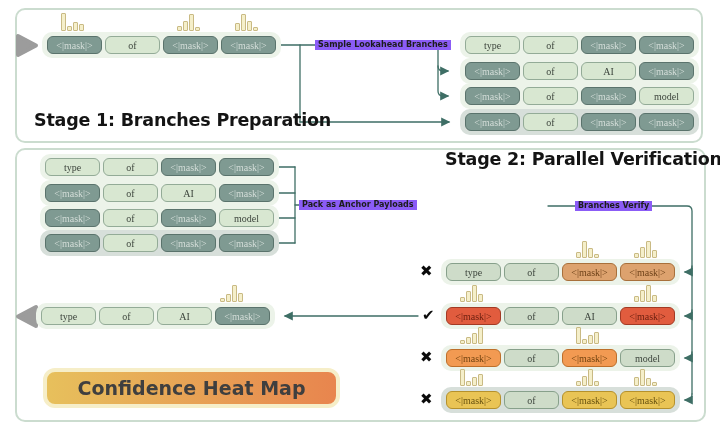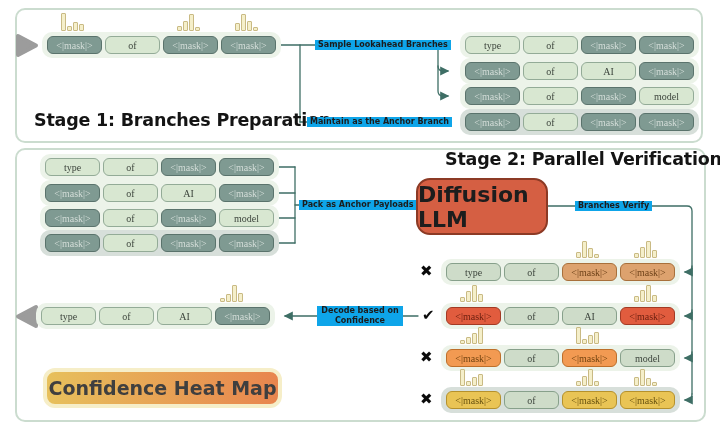--- a/index.html
+++ b/index.html
@@ -13,21 +13,21 @@
       font-family:"Liberation Serif",serif;font-size:10px;border:1.5px solid;box-sizing:border-box;white-space:nowrap;}
   .m  {background:#7f9a92;border-color:#5a736c;color:#d3ddd8;}
   .g  {background:#d8e7d1;border-color:#93ab97;color:#3c443c;}
   .gg {background:#cedcc9;border-color:#87a08b;color:#3c443c;}
   .tan{background:#dda26e;border-color:#a8703b;color:#6f431a;}
   .red{background:#e15c3e;border-color:#a23a24;color:#6d2010;}
   .org{background:#f29a52;border-color:#bd6f2a;color:#744410;}
   .yel{background:#e9c455;border-color:#b5912c;color:#6a5410;}
   .hist{position:absolute;height:20px;display:flex;align-items:flex-end;gap:1px;}
   .hist i{display:block;width:5px;background:#f5efca;border:1px solid #c9ba84;box-sizing:border-box;border-radius:1px;}
-  .lbl{position:absolute;font-size:8px;font-weight:600;color:#1c1c1c;background:#0ea5e9;line-height:10px;
+  .lbl{position:absolute;font-size:8px;font-weight:600;color:#1c1c1c;background:#8b5cf6;line-height:10px;
        padding:0 3px;white-space:nowrap;}
   .lbl.wrap{white-space:normal;text-align:center;}
   .mark{position:absolute;font-size:15px;font-weight:700;color:#0a0a0a;line-height:16px;}
   .llm{position:absolute;background:#d55f43;border:2.5px solid #8c3a25;border-radius:14px;
        display:flex;align-items:center;justify-content:center;font-size:22px;font-weight:600;color:#1d1d1d;box-sizing:border-box;}
   .heatmap{position:absolute;border-radius:12px;background:linear-gradient(90deg,#e7c05c,#e8854e);
        border:4px solid #f6eec8;display:flex;align-items:center;justify-content:center;
        font-size:19px;font-weight:600;color:#3f3f3f;box-sizing:border-box;}
   svg.wires{position:absolute;left:0;top:0;pointer-events:none;}
 </style>
@@ -92,21 +92,20 @@
     </div>
 
   <div class="row" style="left:42px;top:32px;">
     <span class="tk m">&lt;|mask|&gt;</span>
     <span class="tk g">of</span>
     <span class="tk m">&lt;|mask|&gt;</span>
     <span class="tk m">&lt;|mask|&gt;</span>
   </div>
 
   <div class="lbl" style="left:315px;top:40px;">Sample Lookahead Branches</div>
-  <div class="lbl" style="left:307px;top:117px;">Maintain as the Anchor Branch</div>
 
   <div class="row" style="left:460px;top:32px;">
     <span class="tk g">type</span>
     <span class="tk g">of</span>
     <span class="tk m">&lt;|mask|&gt;</span>
     <span class="tk m">&lt;|mask|&gt;</span>
   </div>
   <div class="row" style="left:460px;top:58px;">
     <span class="tk m">&lt;|mask|&gt;</span>
     <span class="tk g">of</span>
@@ -148,21 +147,20 @@
   </div>
   <div class="row gray" style="left:40px;top:230px;">
     <span class="tk m">&lt;|mask|&gt;</span>
     <span class="tk g">of</span>
     <span class="tk m">&lt;|mask|&gt;</span>
     <span class="tk m">&lt;|mask|&gt;</span>
   </div>
 
   <div class="lbl" style="left:299px;top:200px;">Pack as Anchor Payloads</div>
 
-  <div class="llm" style="left:416px;top:178px;width:132px;height:57px;">Diffusion LLM</div>
 
   <div class="lbl" style="left:575px;top:201px;">Branches Verify</div>
 
   <div class="hist" style="left:576px;top:238px;">
       <i style="height: 6px;"></i>
       <i style="height: 17px;"></i>
       <i style="height: 10px;"></i>
       <i style="height: 4px;"></i>
     </div>
   <div class="hist" style="left:634px;top:238px;">
@@ -238,29 +236,28 @@
       <i style="height: 4px;"></i>
     </div>
   <span class="mark" style="left:420px;top:391px;">✖</span>
   <div class="row gray" style="left:441px;top:387px;">
     <span class="tk yel">&lt;|mask|&gt;</span>
     <span class="tk gg">of</span>
     <span class="tk yel">&lt;|mask|&gt;</span>
     <span class="tk yel">&lt;|mask|&gt;</span>
   </div>
 
-  <div class="lbl wrap" style="left:317px;top:306px;width:80px;">Decode based on Confidence</div>
   <div class="hist" style="left:220px;top:282px;">
       <i style="height: 4px;"></i>
       <i style="height: 8px;"></i>
       <i style="height: 17px;"></i>
       <i style="height: 9px;"></i>
     </div>
   <div class="row" style="left:36px;top:303px;">
     <span class="tk g">type</span>
     <span class="tk g">of</span>
     <span class="tk g">AI</span>
     <span class="tk m">&lt;|mask|&gt;</span>
   </div>
 
-  <div class="heatmap" style="left:43px;top:368px;width:239px;height:40px;">Confidence Heat Map</div>
+  <div class="heatmap" style="left:43px;top:368px;width:297px;height:40px;">Confidence Heat Map</div>
 
 </div>
 
 </body></html>

